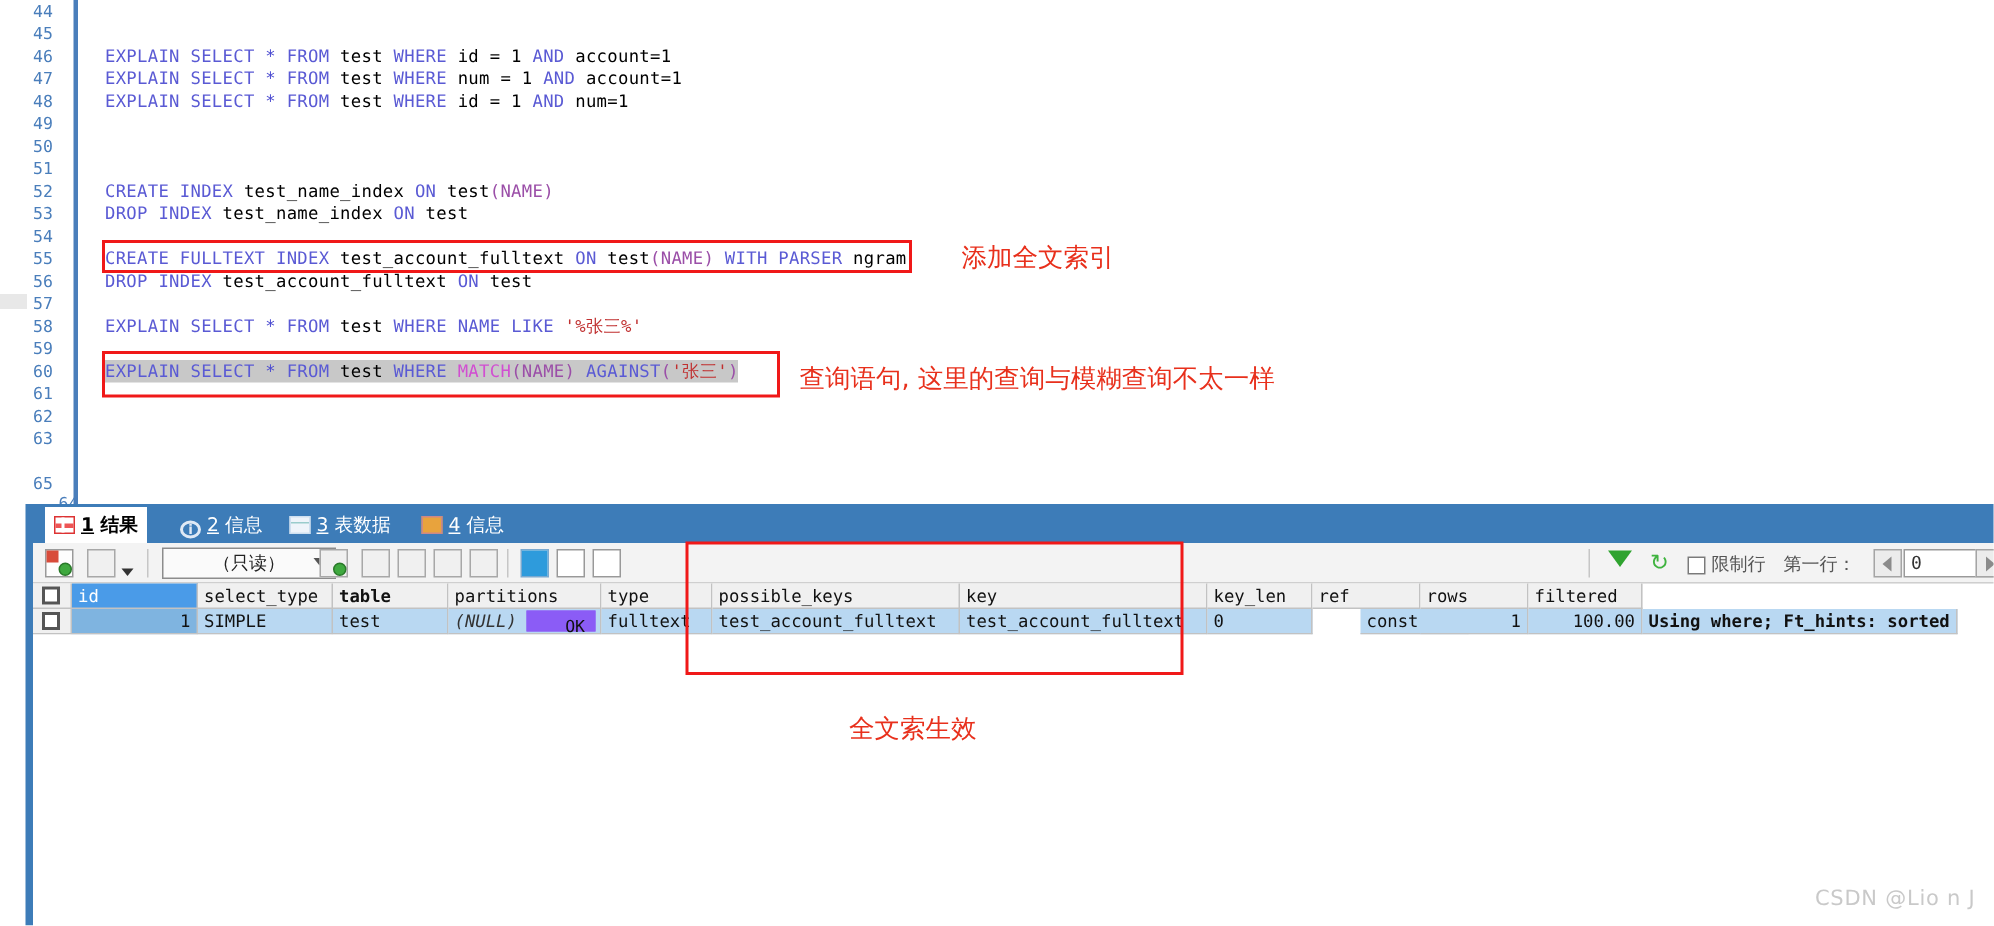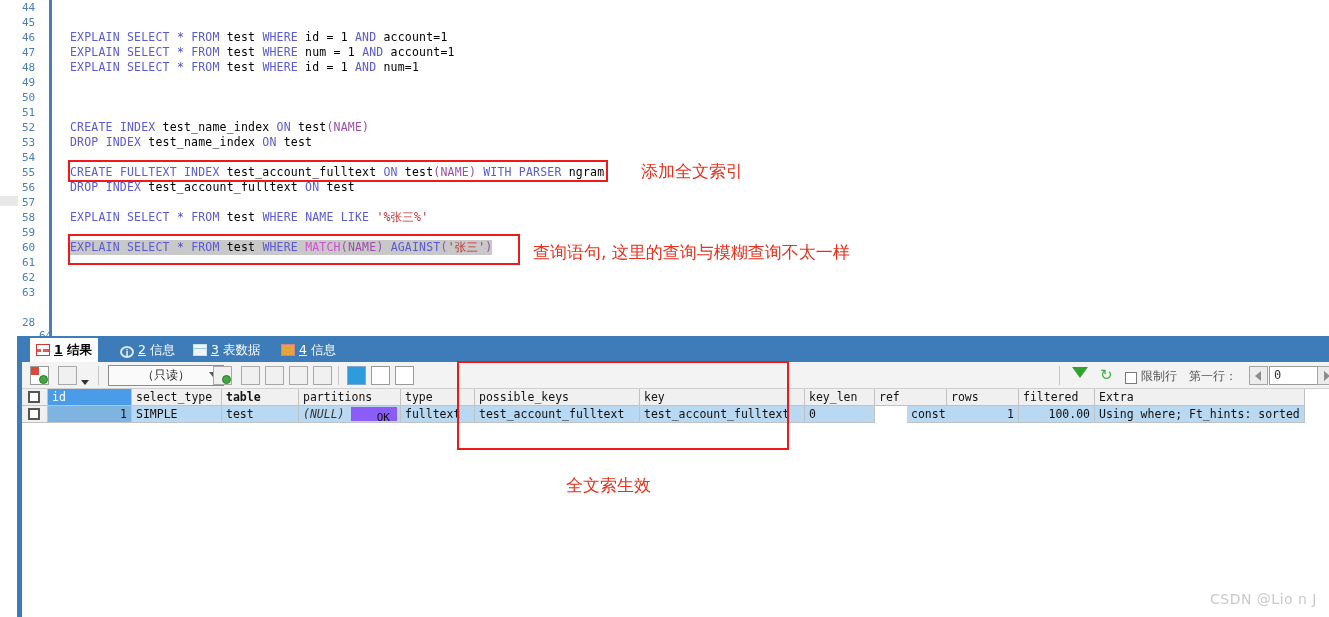--- a/index.html
+++ b/index.html
@@ -189,21 +189,21 @@
         <div class="code-row" style="top: 165px; position: absolute; left: 0px; width: 1329px;"><span class="lnum">55</span><span class="ctext"><span class="kw">CREATE</span><span class="id"> </span><span class="kw">FULLTEXT</span><span class="id"> </span><span class="kw">INDEX</span><span class="id"> test_account_fulltext </span><span class="kw">ON</span><span class="id"> test</span><span class="paren">(</span><span class="paren">NAME</span><span class="paren">)</span><span class="id"> </span><span class="kw">WITH</span><span class="id"> </span><span class="kw">PARSER</span><span class="id"> ngram</span></span></div>
         <div class="code-row" style="top: 180px; position: absolute; left: 0px; width: 1329px;"><span class="lnum">56</span><span class="ctext"><span class="kw">DROP</span><span class="id"> </span><span class="kw">INDEX</span><span class="id"> test_account_fulltext </span><span class="kw">ON</span><span class="id"> test</span></span></div>
         <div class="code-row" style="top: 195px; position: absolute; left: 0px; width: 1329px;"><span class="lnum">57</span><span class="ctext"></span></div>
         <div class="code-row" style="top: 210px; position: absolute; left: 0px; width: 1329px;"><span class="lnum">58</span><span class="ctext"><span class="kw">EXPLAIN</span><span class="id"> </span><span class="kw">SELECT</span><span class="id"> </span><span class="star">*</span><span class="id"> </span><span class="kw">FROM</span><span class="id"> test </span><span class="kw">WHERE</span><span class="id"> </span><span class="kw">NAME</span><span class="id"> </span><span class="kw">LIKE</span><span class="id"> </span><span class="str">'%张三%'</span></span></div>
         <div class="code-row" style="top: 225px; position: absolute; left: 0px; width: 1329px;"><span class="lnum">59</span><span class="ctext"></span></div>
         <div class="code-row" style="top: 240px; position: absolute; left: 0px; width: 1329px;"><span class="lnum">60</span><span class="ctext sel"><span class="kw">EXPLAIN</span><span class="id"> </span><span class="kw">SELECT</span><span class="id"> </span><span class="star">*</span><span class="id"> </span><span class="kw">FROM</span><span class="id"> test </span><span class="kw">WHERE</span><span class="id"> </span><span class="fn">MATCH</span><span class="paren">(</span><span class="paren">NAME</span><span class="paren">)</span><span class="id"> </span><span class="kw">AGAINST</span><span class="paren">(</span><span class="str">'张三'</span><span class="paren">)</span></span></div>
         <div class="code-row" style="top: 255px; position: absolute; left: 0px; width: 1329px;"><span class="lnum">61</span><span class="ctext"></span></div>
         <div class="code-row" style="top: 270px; position: absolute; left: 0px; width: 1329px;"><span class="lnum">62</span><span class="ctext"></span></div>
         <div class="code-row" style="top: 285px; position: absolute; left: 0px; width: 1329px;"><span class="lnum">63</span><span class="ctext"></span></div>
         <div class="code-row" style="top: 300px; position: absolute; left: 17px; width: 1329px; margin-top: 28px;"><span class="lnum">64</span><span class="ctext"></span></div>
-        <div class="code-row" style="top: 315px; position: absolute; left: 0px; width: 1329px;"><span class="lnum">28</span><span class="ctext"></span></div>
+        <div class="code-row" style="top: 315px; position: absolute; left: 0px; width: 1329px;"><span class="lnum">65</span><span class="ctext"></span></div>
       </div>
 
     <div class="rbox" style="left:68px; top:160px; width:540px; height:22px;"></div>
     <div class="rbox" style="left:68px; top:234px; width:452px; height:31px;"></div>
 
     <div class="anno" style="left:641px; top:160px;">添加全文索引</div>
     <div class="anno" style="left:533px; top:241px;">查询语句, 这里的查询与模糊查询不太一样</div>
   </div>
 
   <div class="panel">
@@ -286,38 +286,37 @@
           <div class="gcell hdr" style="left: 110px; width: 90px;">select_type</div>
           <div class="gcell hdr" style="left: 200px; width: 77px; font-weight: bold;">table</div>
           <div class="gcell hdr" style="left: 277px; width: 102px;">partitions</div>
           <div class="gcell hdr" style="left: 379px; width: 74px;">type</div>
           <div class="gcell hdr" style="left: 453px; width: 165px;">possible_keys</div>
           <div class="gcell hdr" style="left: 618px; width: 165px;">key</div>
           <div class="gcell hdr" style="left: 783px; width: 70px;">key_len</div>
           <div class="gcell hdr" style="left: 853px; width: 72px;">ref</div>
           <div class="gcell hdr" style="left: 925px; width: 72px;">rows</div>
           <div class="gcell hdr" style="left: 997px; width: 76px;">filtered</div>
-          <div class="gcell hdr" style="left: 1073px; width: 210px;">Extra</div>
         </div>
       <div class="grow datarow" id="data-row">
           <div class="chkcell">
             <span class="bx"></span>
           </div>
           <div class="gcell num rowsel" style="left: 26px; width: 84px; position: absolute;">1</div>
           <div class="gcell" style="left: 110px; width: 90px; position: absolute;">SIMPLE</div>
           <div class="gcell" style="left: 200px; width: 77px; position: absolute;">test</div>
           <div class="gcell" style="left: 277px; width: 102px; position: absolute;"><span class="null">(NULL)</span><span class="okbox">OK</span></div>
           <div class="gcell" style="left: 379px; width: 74px; position: absolute;">fulltext</div>
           <div class="gcell" style="left: 453px; width: 165px; position: absolute;">test_account_fulltext</div>
           <div class="gcell" style="left: 618px; width: 165px; position: absolute;">test_account_fulltext</div>
           <div class="gcell" style="left: 783px; width: 70px; position: absolute;">0</div>
           <div class="gcell" style="left: 853px; width: 72px; position: absolute; margin-left: 32px;">const</div>
           <div class="gcell num" style="left: 925px; width: 72px; position: absolute;">1</div>
           <div class="gcell num" style="left: 997px; width: 76px; position: absolute;">100.00</div>
-          <div class="gcell" style="left: 1073px; width: 210px; position: absolute;">Using where; Ft_hints: sorted</div>
+          <div class="gcell" style="left: 1073px; width: 210px; position: absolute; font-weight: bold;">Using where; Ft_hints: sorted</div>
         </div>
     </div>
     <div class="gridbody"></div>
 
     <div class="rbox" style="left:435px; top:25px; width:332px; height:89px;"></div>
 
     <div class="anno" style="left:544px; top:138px;">全文索生效</div>
   </div>
 
   <div class="watermark">CSDN @Lio n  J</div>

